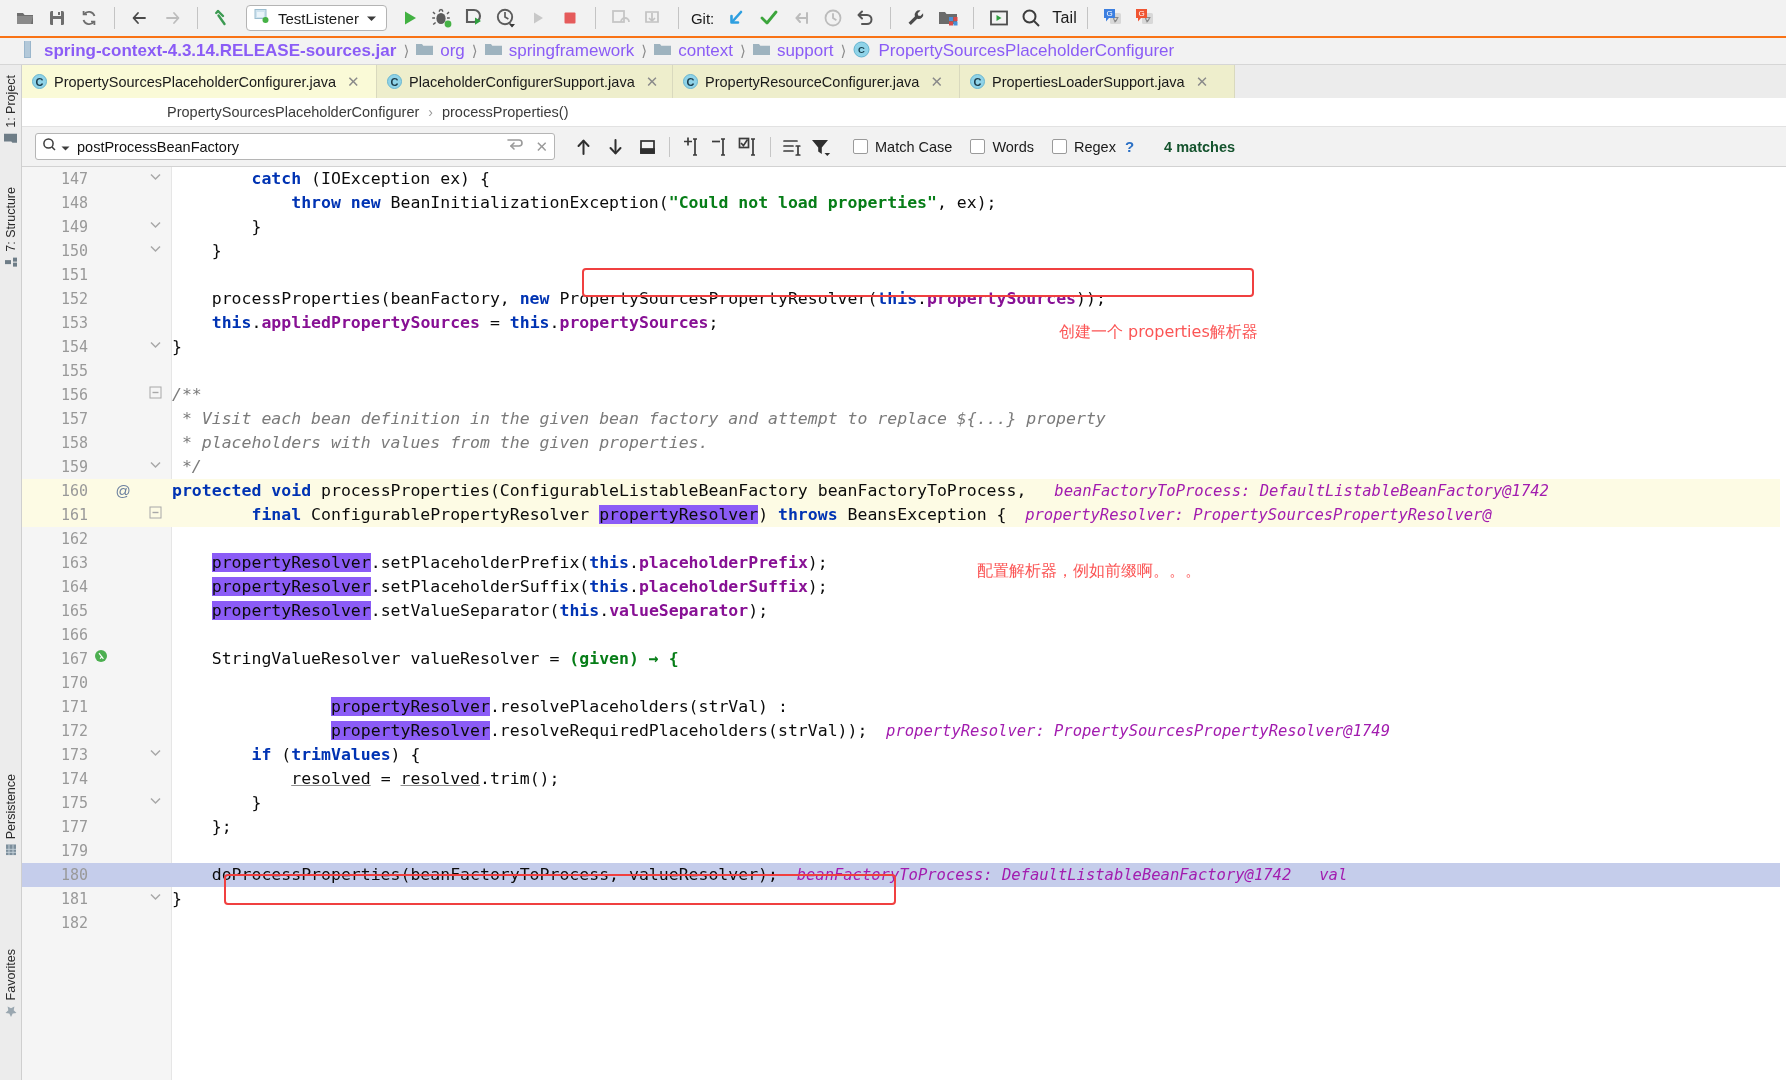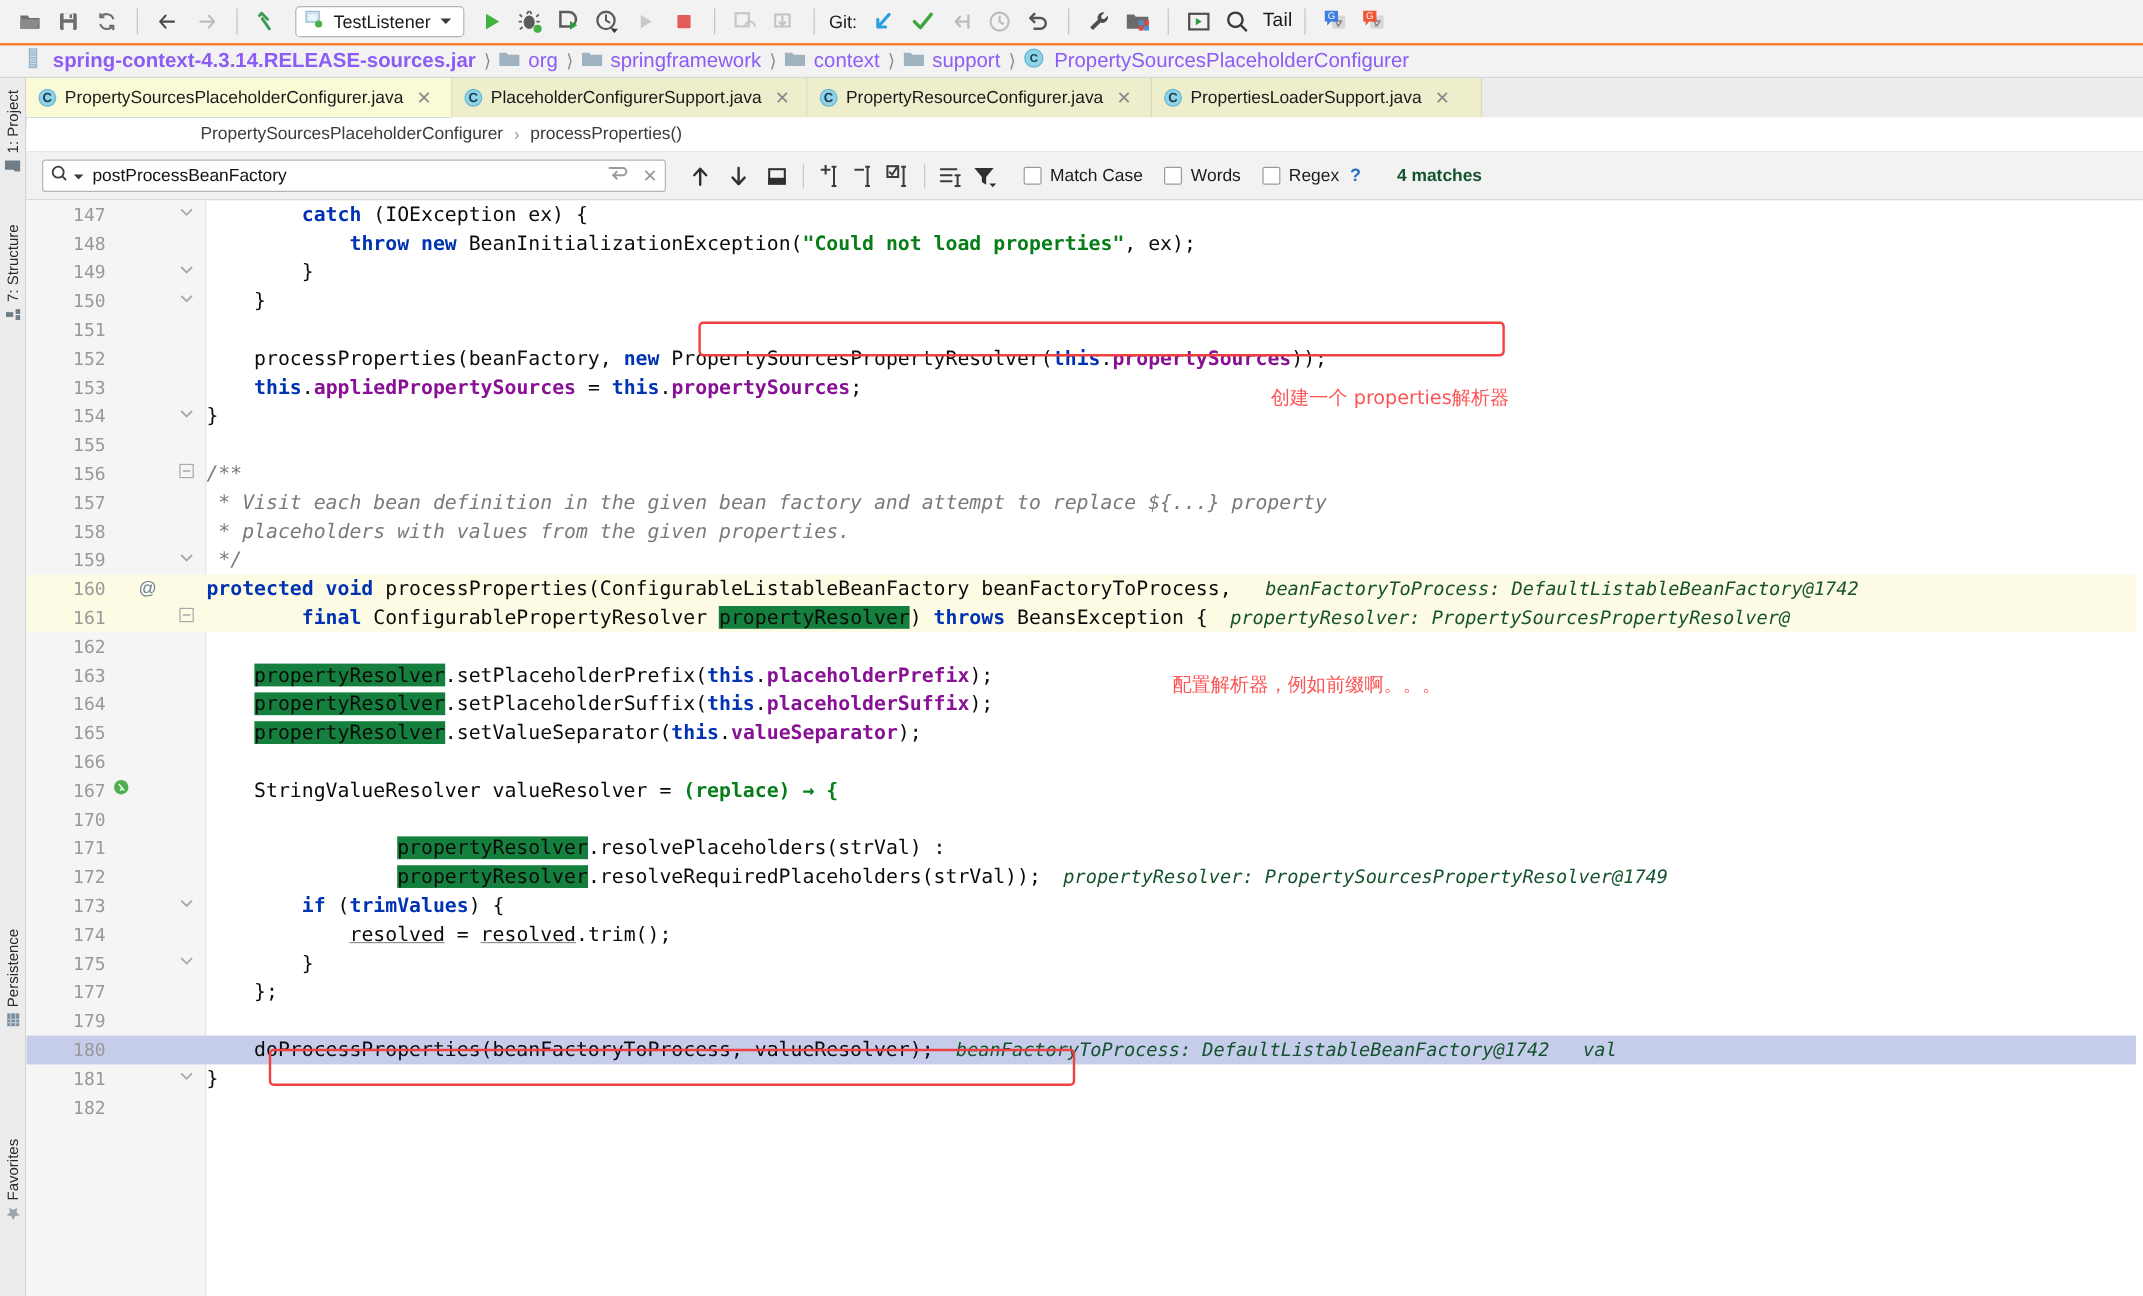--- a/index.html
+++ b/index.html
@@ -131,22 +131,22 @@
     font-family: "DejaVu Sans Mono", monospace; font-size: 16.5px; color: #0b0b0b;
   }
   .row.hl-current { background: #fdfbe4; }
   .row.hl-select  { background: #c5cdeb; }
 
   
   .kw   { color: #0033b3; font-weight: bold; }
   .str  { color: #067d17; font-weight: bold; }
   .fld  { color: #871094; font-weight: bold; }
   .cmt  { color: #7a7a7a; font-style: italic; }
-  .hint { color: #14532d; font-style: italic; font-size: 15.5px; }
-  .varhl { background: #15803d; }
+  .hint { color: #a21caf; font-style: italic; font-size: 15.5px; }
+  .varhl { background: #8b5cf6; }
   .undl { text-decoration: underline; text-decoration-color: #8f8f8f; }
   .lam  { color: #067d17; font-weight: bold; }
 
   
   .redbox {
     position: absolute; border: 2.5px solid #f04040; border-radius: 4px;
     pointer-events: none;
   }
   .zh-note {
     position: absolute; color: #fb5555; font-size: 16px;
@@ -667,21 +667,21 @@
         <div class="row">
           <span class="lnum">166</span>
           <span class="code"></span>
         </div>
         <div class="row">
           <span class="lnum">167</span>
           <span class="gicon" style="left: 70px;"><svg width="14" height="14" viewBox="0 0 14 14">
               <circle cx="7" cy="7" r="6" fill="#4caf50"></circle>
               <path d="M5 4.2l4.4 5.6M6.2 9.8L8 7" stroke="#fff" stroke-width="1.2" fill="none"></path>
             </svg></span>
-          <span class="code">    StringValueResolver valueResolver = <span class="lam">(replace) → {</span></span>
+          <span class="code">    StringValueResolver valueResolver = <span class="lam">(given) → {</span></span>
         </div>
         <div class="row">
           <span class="lnum">170</span>
         </div>
         <div class="row">
           <span class="lnum">171</span>
           <span class="code">                <span class="varhl">propertyResolver</span>.resolvePlaceholders(strVal) :</span>
         </div>
         <div class="row">
           <span class="lnum">172</span>

